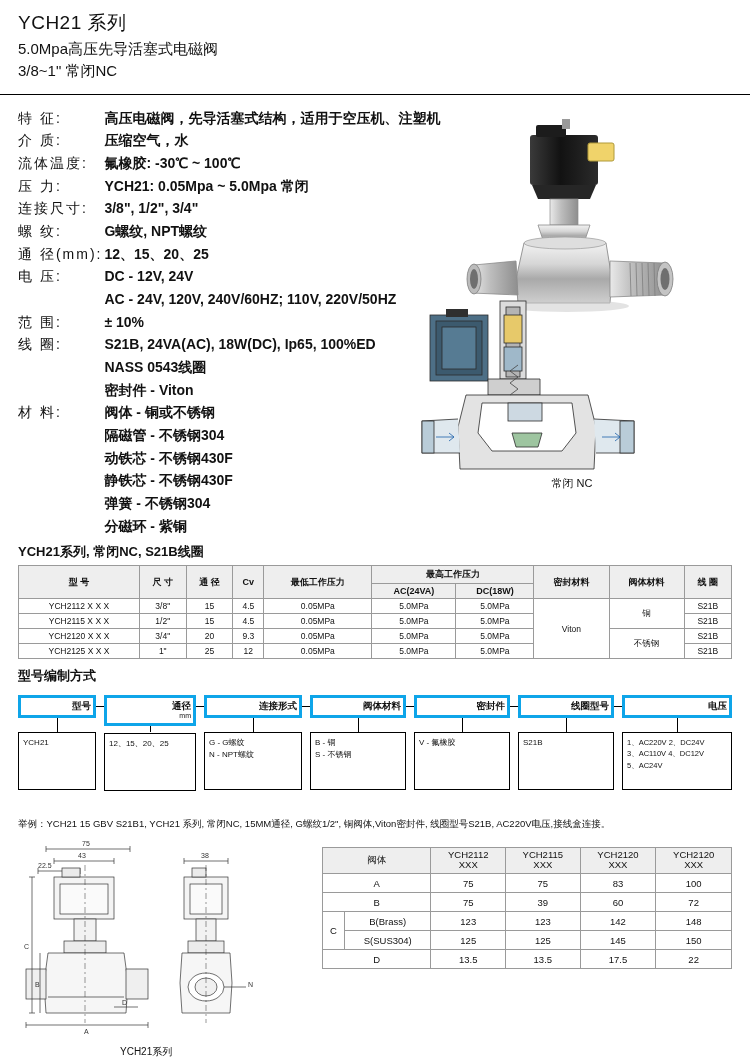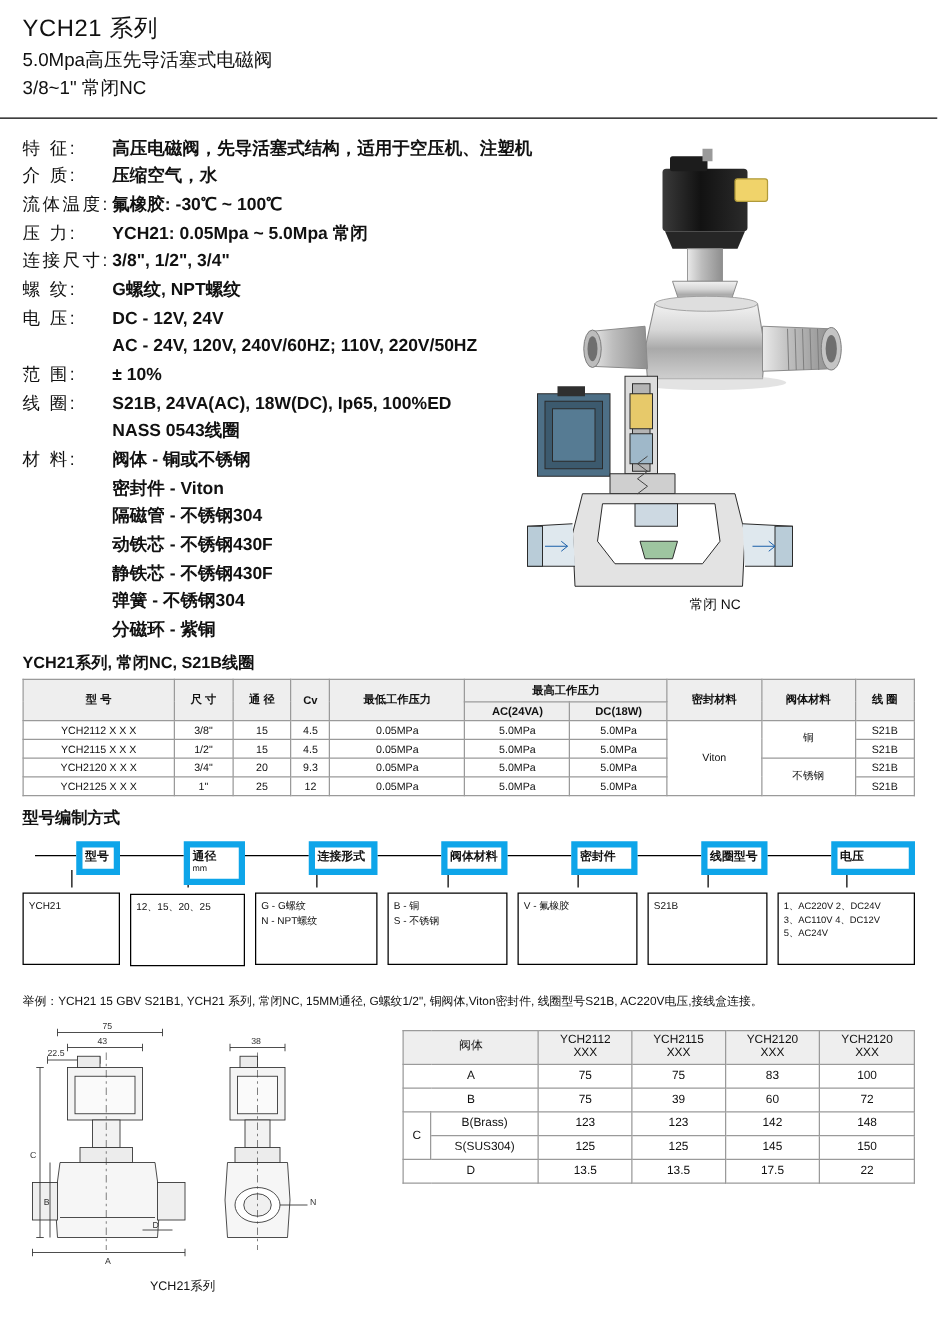--- a/index.html
+++ b/index.html
@@ -116,30 +116,29 @@
     left: 10px; right: 6px;
     top: 11px;
     height: 1px;
     background: #000;
   }
   .code-col {
     position: absolute;
     top: 0;
   }
   .code-head {
-    border: 5px solid #0ea5e9;
+    border: 3px solid #0ea5e9;
     background: #fff;
     font-size: 9.5px;
     font-weight: bold;
-    text-align: left;
+    text-align: right;
     padding: 3px 2px;
     position: relative;
     z-index: 2;
     line-height: 1.15;
-    margin-left: 43px;
   }
   .code-head small { font-weight: normal; font-size: 7px; display:block; }
   .code-stem {
     position: absolute;
     top: 23px;
     left: 50%;
     width: 1px;
     height: 14px;
     background: #000;
   }
@@ -229,46 +228,50 @@
         </tr>
       <tr>
           <td class="lbl">连接尺寸:</td>
           <td class="val">3/8", 1/2", 3/4"</td>
         </tr>
       <tr>
           <td class="lbl">螺 纹:</td>
           <td class="val">G螺纹, NPT螺纹</td>
         </tr>
       <tr>
+          <td class="lbl">通 径(mm):</td>
+          <td class="val">12、15、20、25</td>
+        </tr>
+      <tr>
           <td class="lbl">电 压:</td>
           <td class="val">DC - 12V, 24V</td>
         </tr>
       <tr>
           <td class="lbl"></td>
           <td class="val">AC - 24V, 120V, 240V/60HZ; 110V, 220V/50HZ</td>
         </tr>
       <tr>
           <td class="lbl">范 围:</td>
           <td class="val">± 10%</td>
         </tr>
       <tr>
           <td class="lbl">线 圈:</td>
           <td class="val">S21B, 24VA(AC), 18W(DC), Ip65, 100%ED</td>
         </tr>
       <tr>
           <td class="lbl"></td>
           <td class="val">NASS 0543线圈</td>
         </tr>
       <tr>
+          <td class="lbl"></td>
+          <td class="val">密封件 - Viton</td>
+        </tr>
+      <tr>
           <td class="lbl">材 料:</td>
           <td class="val">阀体 - 铜或不锈钢</td>
-        </tr>
-      <tr>
-          <td class="lbl"></td>
-          <td class="val">密封件 - Viton</td>
         </tr>
       <tr>
           <td class="lbl"></td>
           <td class="val">隔磁管 - 不锈钢304</td>
         </tr>
       <tr>
           <td class="lbl"></td>
           <td class="val">动铁芯 - 不锈钢430F</td>
         </tr>
       <tr>

